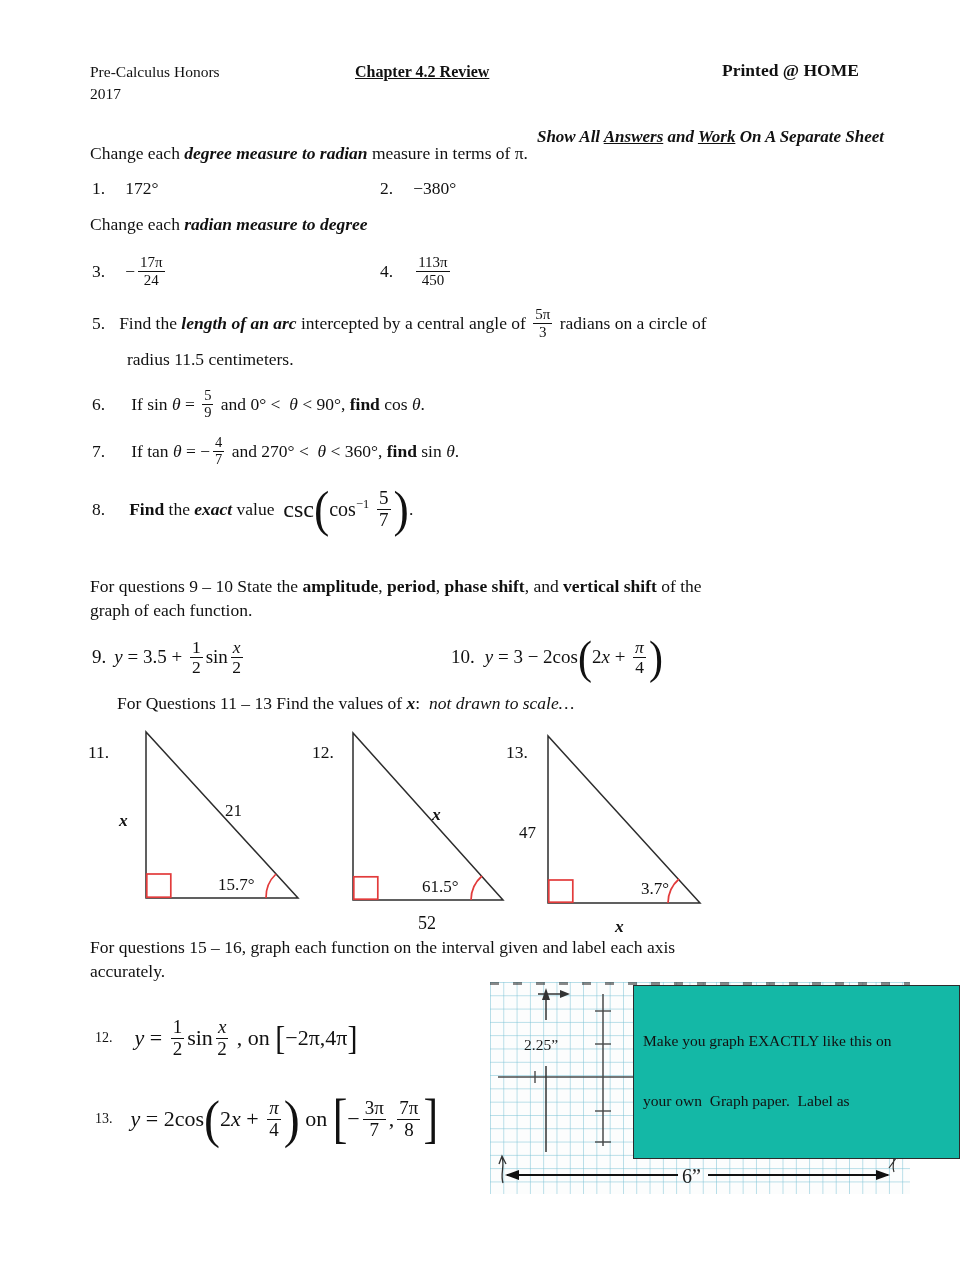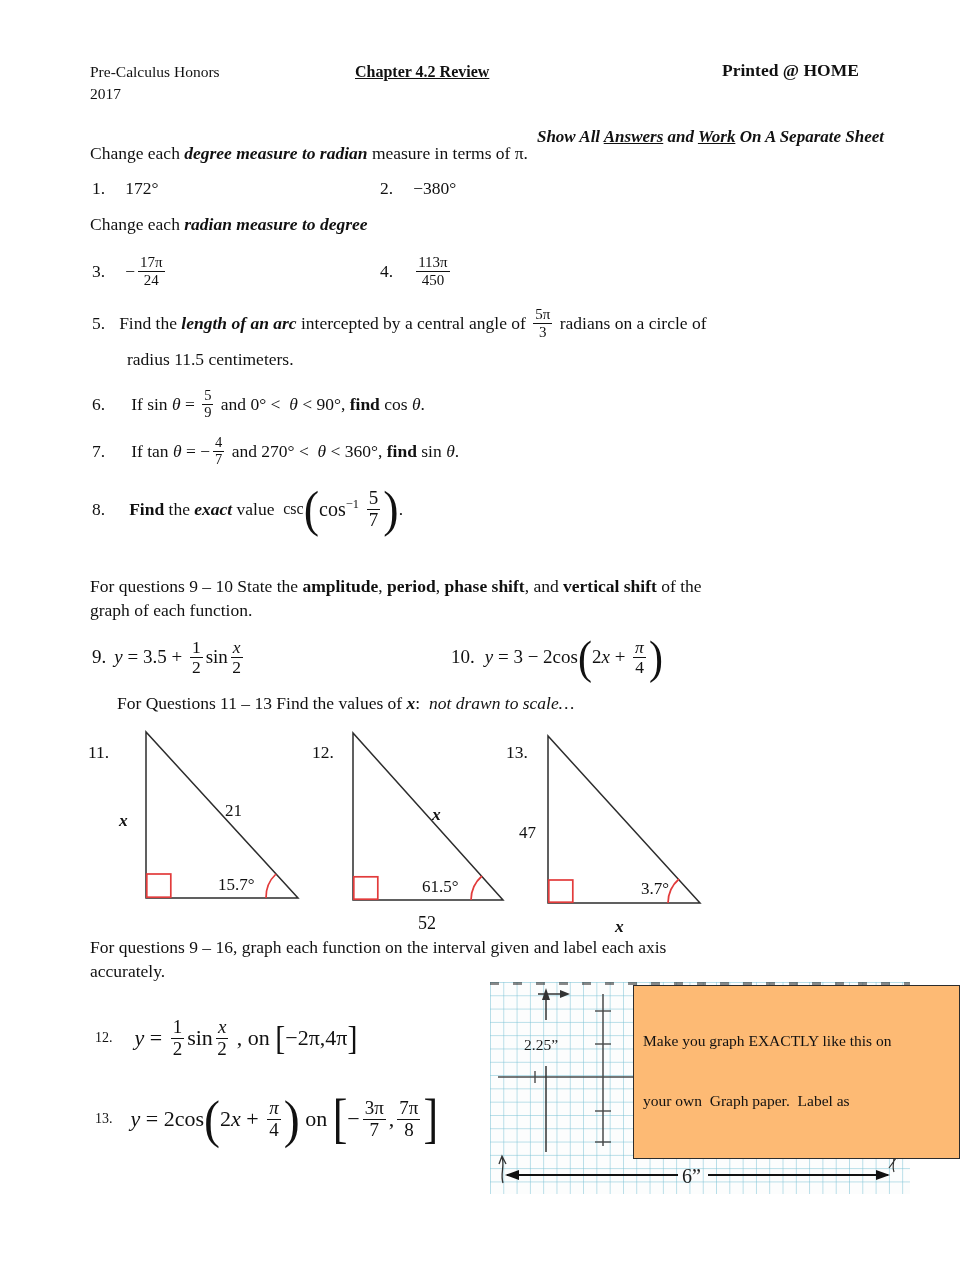--- a/index.html
+++ b/index.html
@@ -27,21 +27,21 @@
   .tlabel{font-family:"Liberation Serif",serif;font-size:17px;fill:#111;}
   .tnum{font-family:"Liberation Serif",serif;font-size:17.5px;fill:#111;}
   .tvar{font-family:"Liberation Serif",serif;font-size:17.5px;font-style:italic;font-weight:bold;fill:#111;}
   .grid{position:absolute;left:490px;top:982px;width:420px;height:212px;background-color:#fcfdfd;
         background-image:linear-gradient(to right,rgba(125,195,214,.55) 1px,transparent 1px),
                          linear-gradient(to bottom,rgba(125,195,214,.55) 1px,transparent 1px);
         background-size:13.3px 13.3px;}
   .grid::before{content:"";position:absolute;left:0;top:0;width:100%;height:3px;
         background:repeating-linear-gradient(90deg,rgba(40,40,40,.55) 0 9px,transparent 9px 23px);}
   .gsvg{position:absolute;left:0;top:0;}
-  .notebox{position:absolute;left:633px;top:985px;width:308px;background:#fdba74;border:1.6px solid #2c2c2c;
+  .notebox{position:absolute;left:633px;top:985px;width:308px;background:#14b8a6;border:1.6px solid #2c2c2c;
         padding:5px 8px 7px 9px;font-size:15.5px;line-height:20px;white-space:pre;}
   .glabel{font-family:"Liberation Serif",serif;fill:#1c1c1c;}
 </style>
 </head>
 <body>
 
 <div class="page">
 
   <div class="abs t15" style="left:90px;top:61px;">
     <div>Pre-Calculus Honors</div>
@@ -111,21 +111,21 @@
     <span class="fr" style="font-size:14.5px;">
       <span class="fn">4</span>
       <span>7</span>
     </span>
     <span> and 270° &lt;  </span><span class="i">θ</span><span> &lt; 360°, </span><span class="b">find</span><span> sin </span><span class="i">θ</span><span>.</span>
   </div>
 
   <div class="row t17" style="left:92px;top:478px;height:62px;">
     <span class="qn" style="margin-right:24px;">8.</span>
     <span class="b">Find</span><span> the </span><span class="bi">exact</span><span> value  </span>
-    <span style="font-size:16px;">csc</span>
+    <span style="font-size:24px;">csc</span>
     <span class="bp bp46">(</span>
     <span style="font-size:20px;"><span>cos</span><sup>−1</sup> </span>
     <span class="fr" style="font-size:19px;">
       <span class="fn">5</span>
       <span>7</span>
     </span>
     <span class="bp bp46">)</span>
     <span>.</span>
   </div>
 
@@ -189,21 +189,21 @@
     <polygon points="45,8 45,175 197,175" fill="none" stroke="#2d2d2d" stroke-width="1.5"></polygon>
     <rect x="45.8" y="152" width="24" height="22.2" fill="none" stroke="#e23b3b" stroke-width="1.7"></rect>
     <path d="M 165,175 A 32 32 0 0 1 176,151" fill="none" stroke="#e23b3b" stroke-width="1.7"></path>
     <text x="3" y="30" class="tnum">13.</text>
     <text x="16" y="110" class="tlabel">47</text>
     <text x="130" y="100" class="tvar"></text>
     <text x="138" y="166" class="tlabel">3.7°</text>
     <text x="112" y="204" class="tvar">x</text>
   </svg>
 
-  <div class="abs t17" style="left:90px;top:937px;">For questions 9 – 16, graph each function on the interval given and label each axis</div>
+  <div class="abs t17" style="left:90px;top:937px;">For questions 15 – 16, graph each function on the interval given and label each axis</div>
   <div class="abs t17" style="left:90px;top:961px;">accurately.</div>
 
   <div class="row" style="left:95px;top:1008px;height:60px;font-size:22px;">
     <span style="font-size:14px;margin-right:22px;">12.</span>
     <span class="i">y</span><span> = </span>
     <span class="fr" style="font-size:19px;">
       <span class="fn">1</span>
       <span>2</span>
     </span>
     <span>sin</span>

